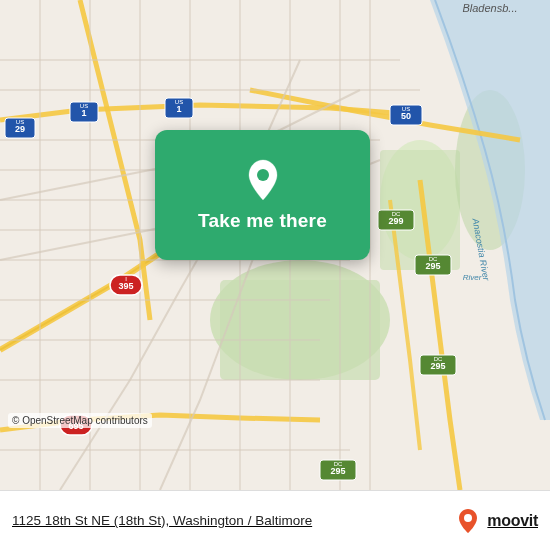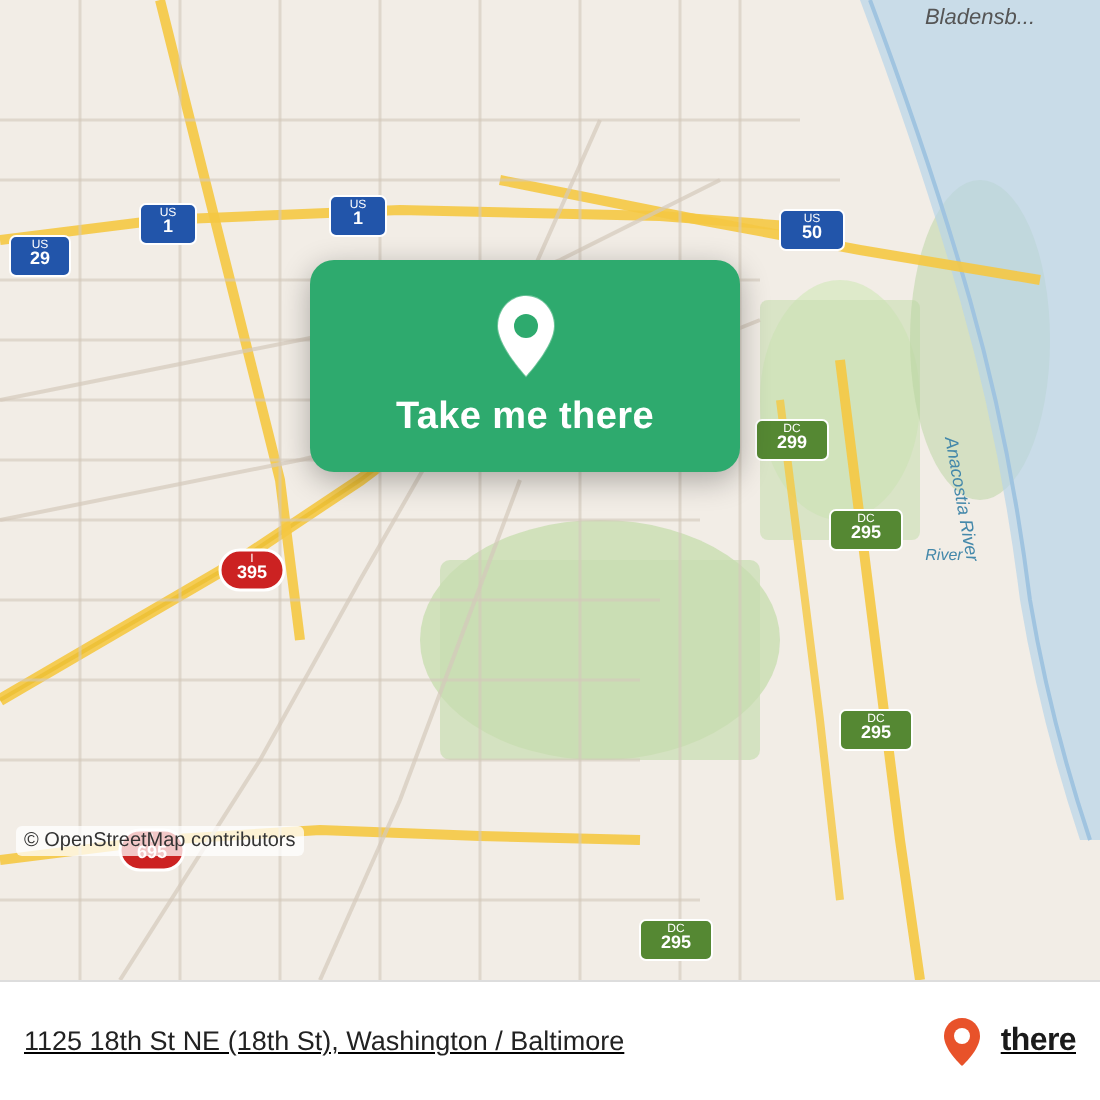--- a/index.html
+++ b/index.html
@@ -24,21 +24,21 @@
       width: 100%;
       height: 100%;
     }
 
     
     #take-me-there-card {
       position: absolute;
       top: 130px;
       left: 155px;
       width: 215px;
-      height: 106px;
+      height: 130px;
       background-color: #2eaa6e;
       border-radius: 12px;
       display: flex;
       flex-direction: column;
       align-items: center;
       justify-content: center;
       cursor: pointer;
       box-shadow: 0 4px 15px rgba(0,0,0,0.3);
       gap: 8px;
     }
@@ -226,15 +226,15 @@
 
 <div id="bottom-bar">
   <span id="address-text">1125 18th St NE (18th St), Washington / Baltimore</span>
 
   <div id="moovit-logo">
 
     <svg id="moovit-pin" xmlns="http://www.w3.org/2000/svg" viewBox="0 0 28 28">
       <path d="M14 2 C9 2 5 6 5 11 C5 18 14 26 14 26 C14 26 23 18 23 11 C23 6 19 2 14 2 Z" fill="#e8522a"></path>
       <circle cx="14" cy="11" r="4" fill="white"></circle>
     </svg>
-    <span id="moovit-text">there</span>
+    <span id="moovit-text">moovit</span>
   </div>
 </div>
 
 </body></html>

